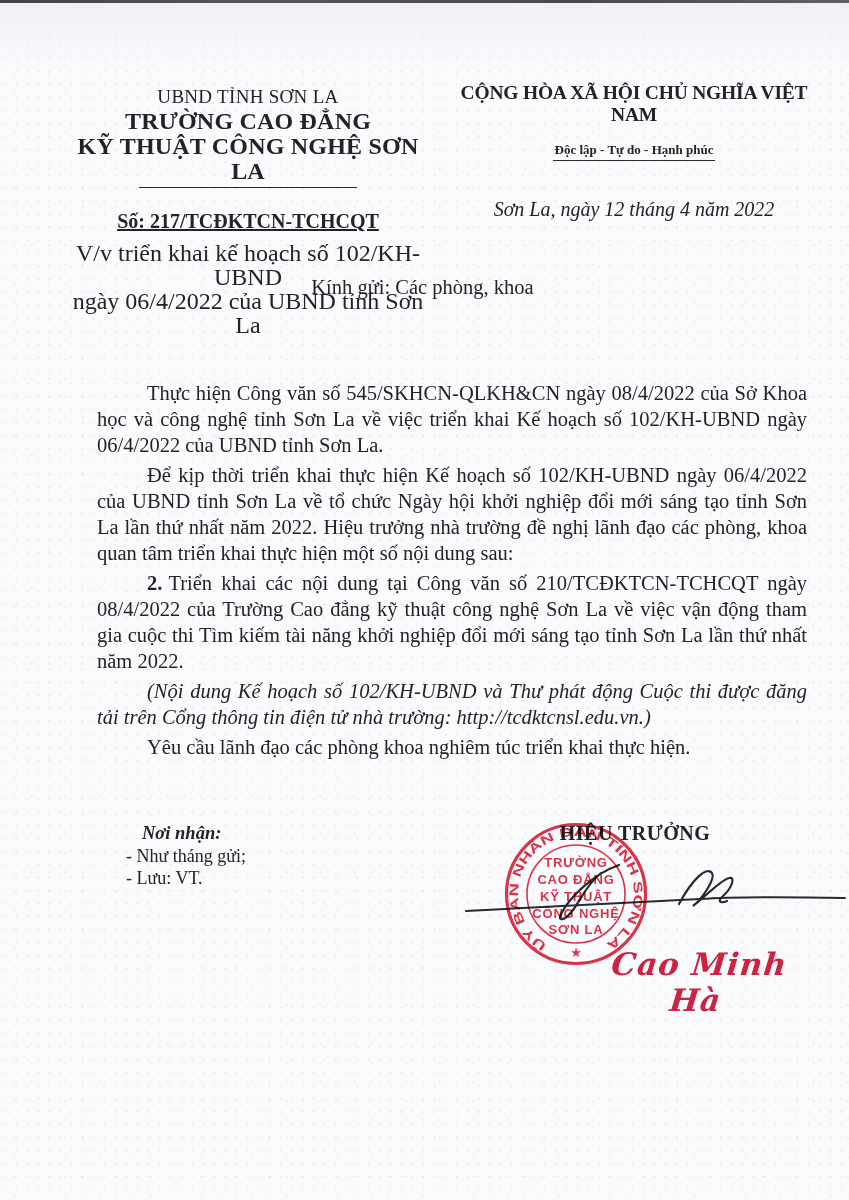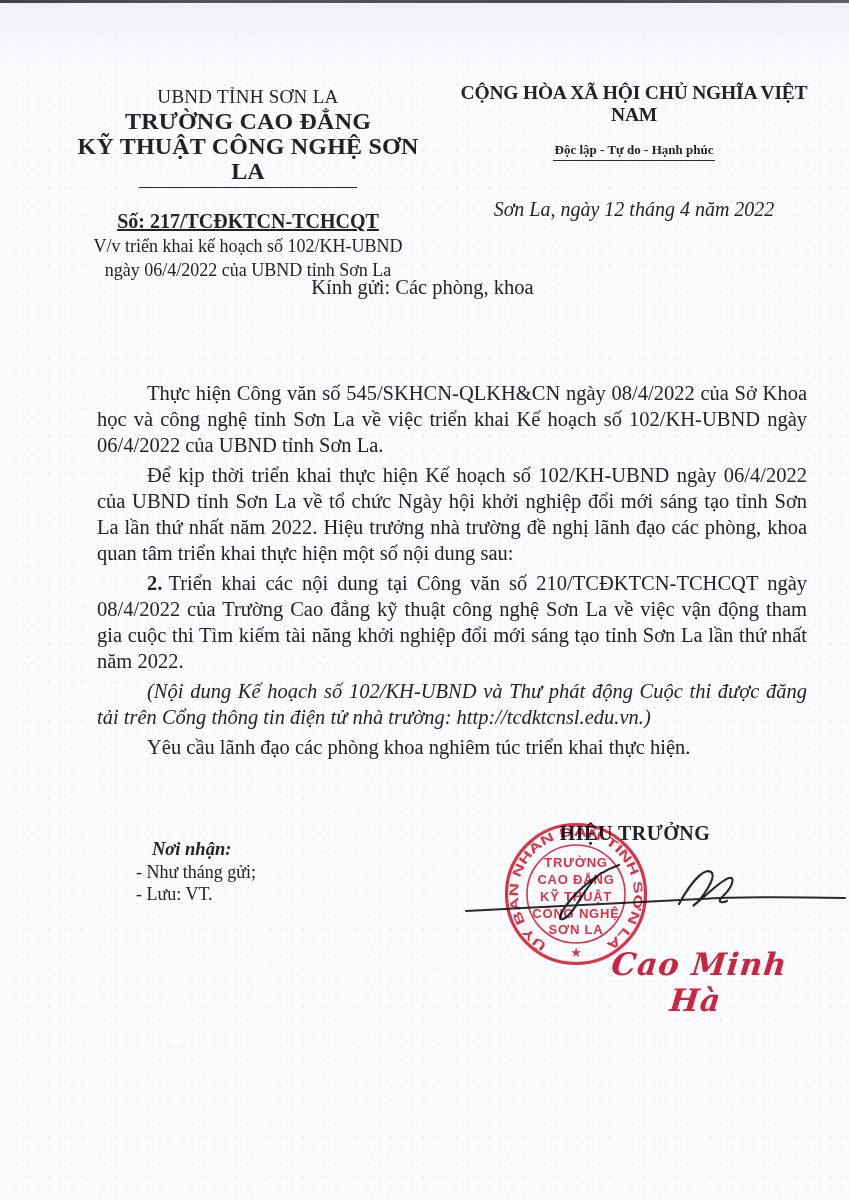--- a/index.html
+++ b/index.html
@@ -25,36 +25,36 @@
     background:linear-gradient(90deg,#232327,#3c3c40 28%,#2c2c30 65%,#4a4a4e);
     opacity:.85;
   }
   .abs{position:absolute;}
   
   .hdr-left{left:62px;top:84px;width:372px;text-align:center;line-height:25px;}
   .hdr-left .parent{font-size:19px;letter-spacing:.3px;}
   .hdr-left .org{font-size:24px;font-weight:bold;letter-spacing:.2px;}
   .hdr-left .org-underline{width:218px;border-top:1.7px solid #2b2b2f;margin:3px auto 0;}
   .hdr-left .doc-no{font-size:20px;font-weight:bold;margin-top:21px;text-decoration:underline;}
-  .hdr-left .subject{font-size:18px;line-height:24px;}
+  .hdr-left .subject{font-size:24px;line-height:24px;margin-top:7px;}
   
   .hdr-right{left:438px;top:82px;width:392px;text-align:center;}
   .hdr-right .motto1{font-size:19.5px;font-weight:bold;letter-spacing:-0.2px;}
   .hdr-right .motto2{font-size:13px;font-weight:bold;margin-top:16px;}
   .hdr-right .motto2 span{display:inline-block;border-bottom:1.7px solid #2b2b2f;padding:0 2px 2px;}
   .hdr-right .date{font-size:20px;font-style:italic;margin-top:37px;}
   
   .salutation{left:0;top:276px;width:845px;text-align:center;font-size:20.5px;}
   
   .body-text{left:97px;top:349px;width:710px;font-size:20.5px;line-height:26px;text-align:justify;margin-top:31px;}
   .body-text p{margin:0 0 4px;text-indent:50px;}
   .body-text p b{margin-right:6px;}
   .body-text p.italic{font-style:italic;}
   
-  .recipients{left:136px;top:822px;font-size:18px;line-height:22.5px;margin-top:16px;}
+  .recipients{left:126px;top:822px;font-size:18px;line-height:22.5px;}
   .recipients .label{font-size:18.5px;font-weight:bold;font-style:italic;margin-left:16px;}
   .signer-title{left:470px;top:822px;width:330px;text-align:center;font-size:20px;font-weight:bold;letter-spacing:.5px;}
   .stamp-svg{left:503px;top:821px;mix-blend-mode:multiply;}
   .stamp-svg text, .stamp-svg textPath{
     font-family:"Liberation Sans","DejaVu Sans",sans-serif;
     font-weight:bold;
   }
   .sig-svg{left:455px;top:840px;mix-blend-mode:multiply;}
   .signer-name{
     left:590px;top:946px;width:215px;text-align:center;

